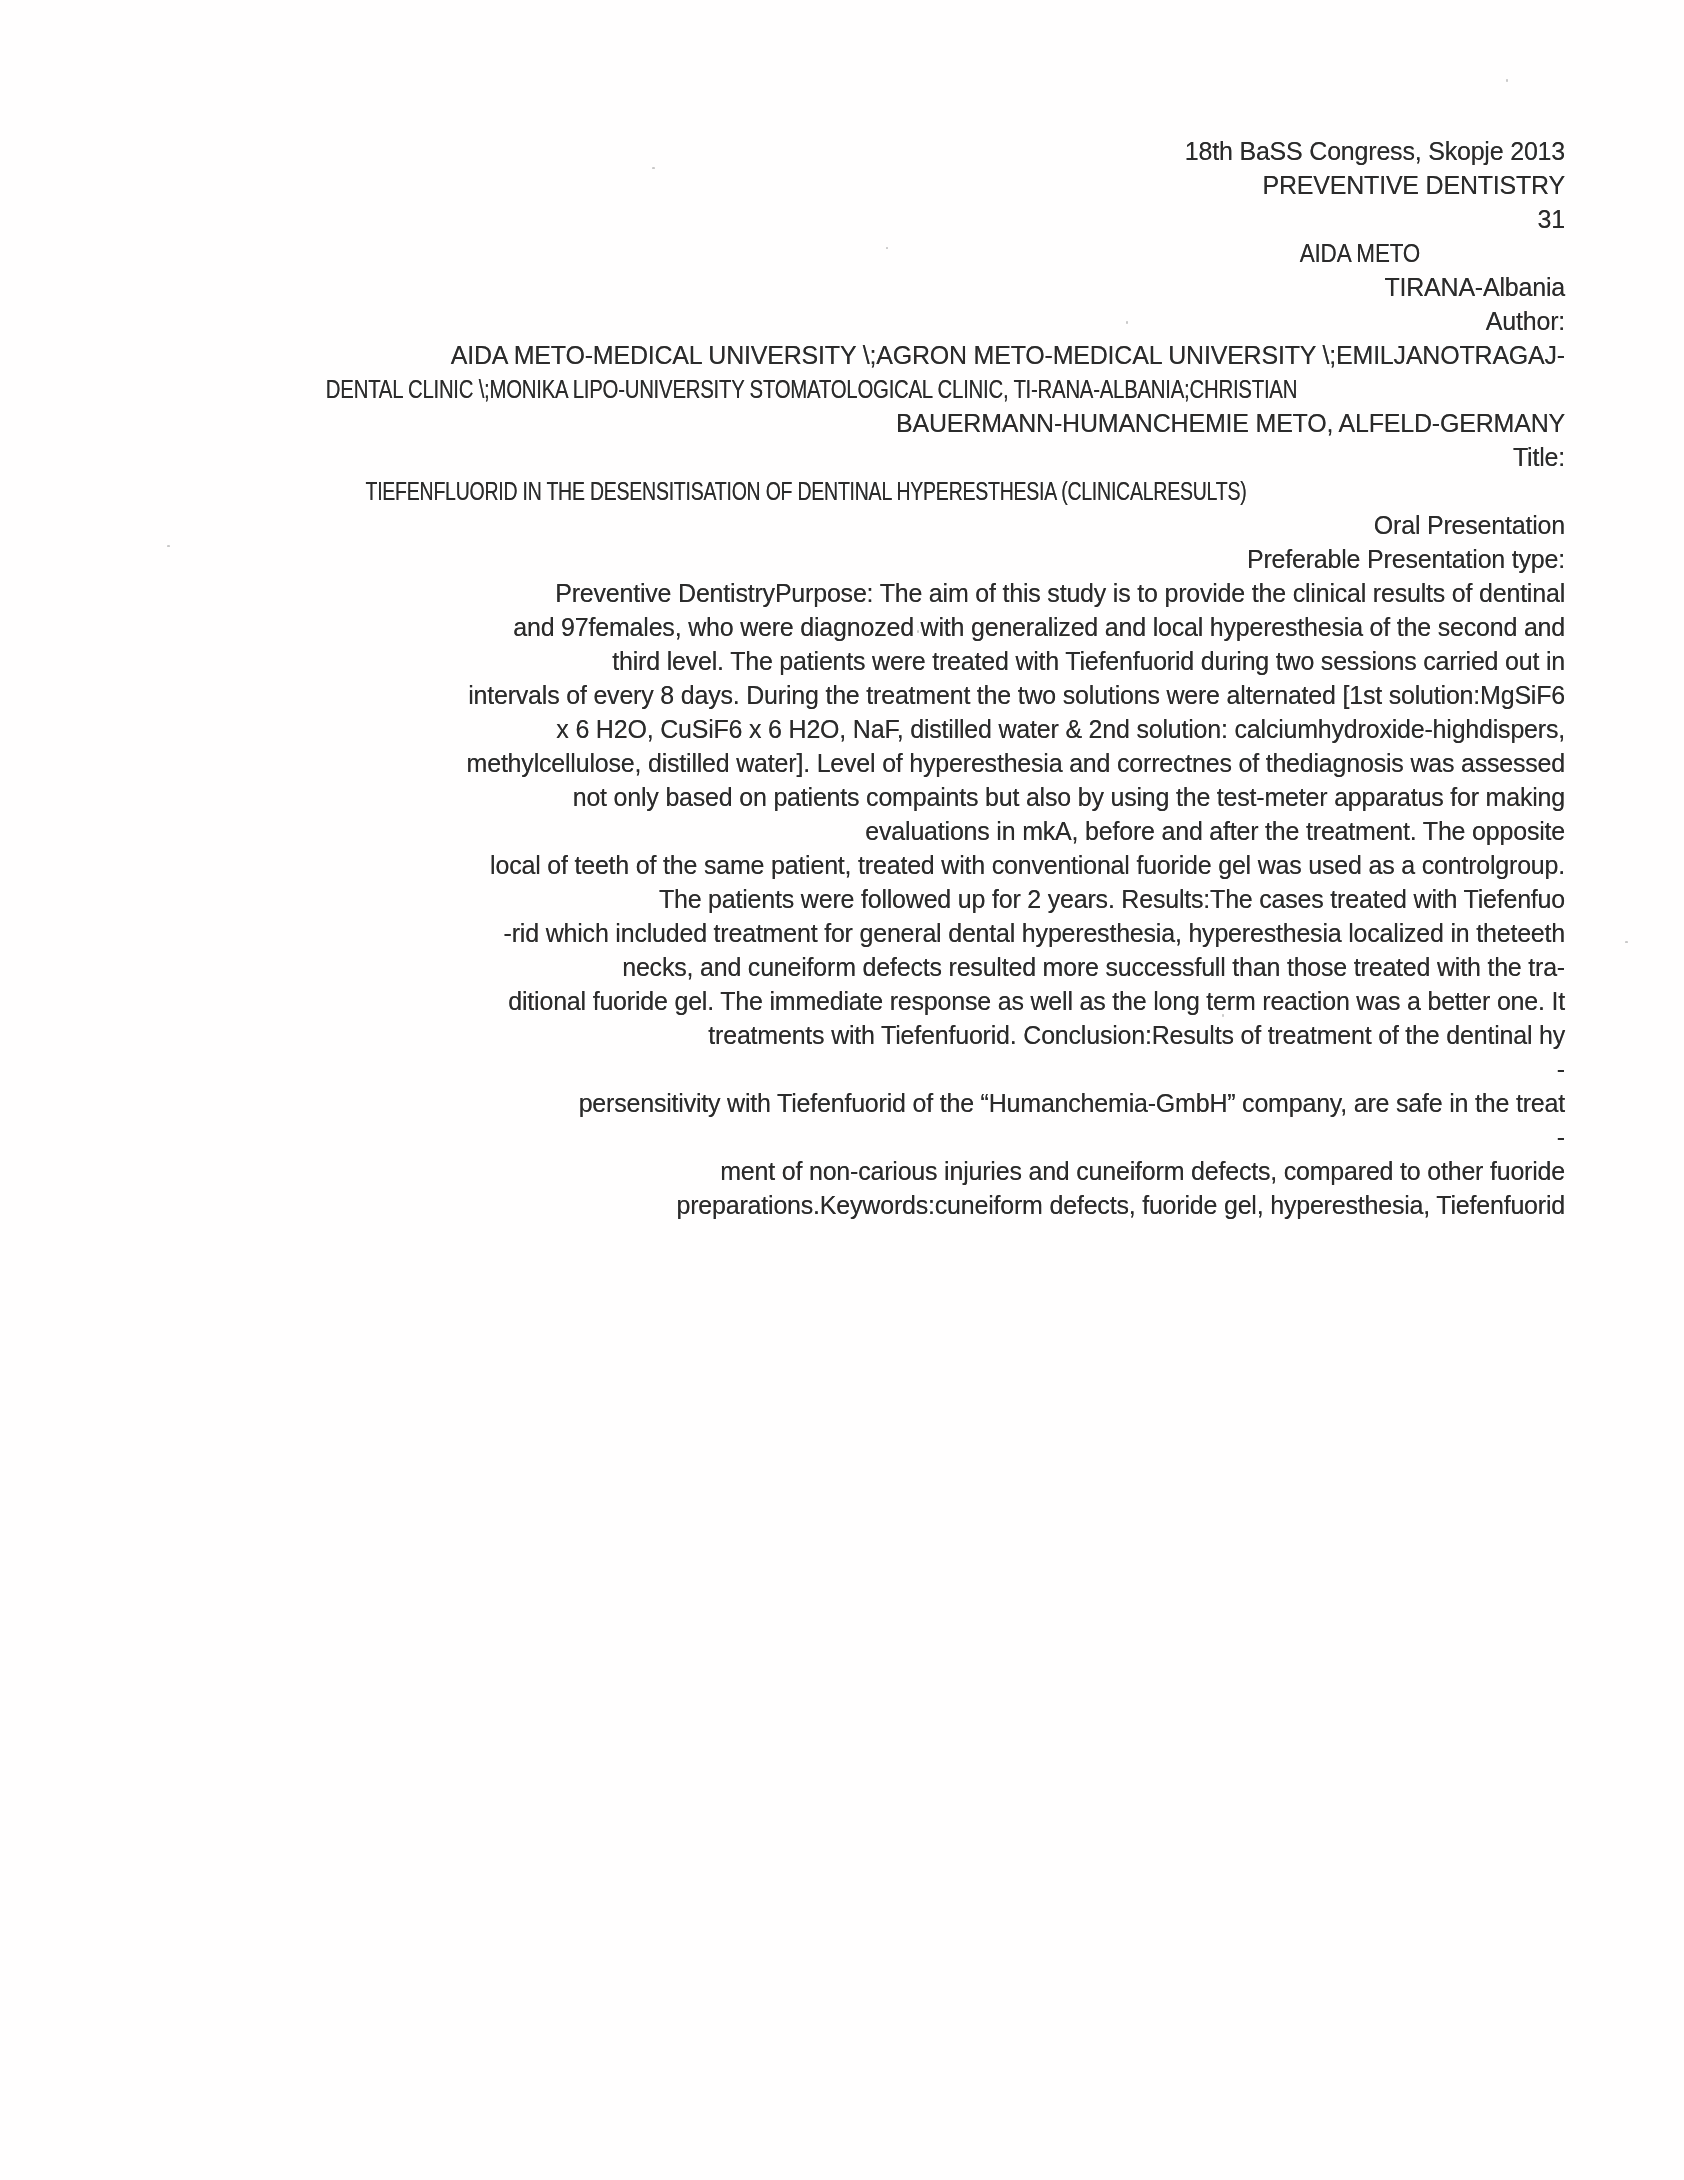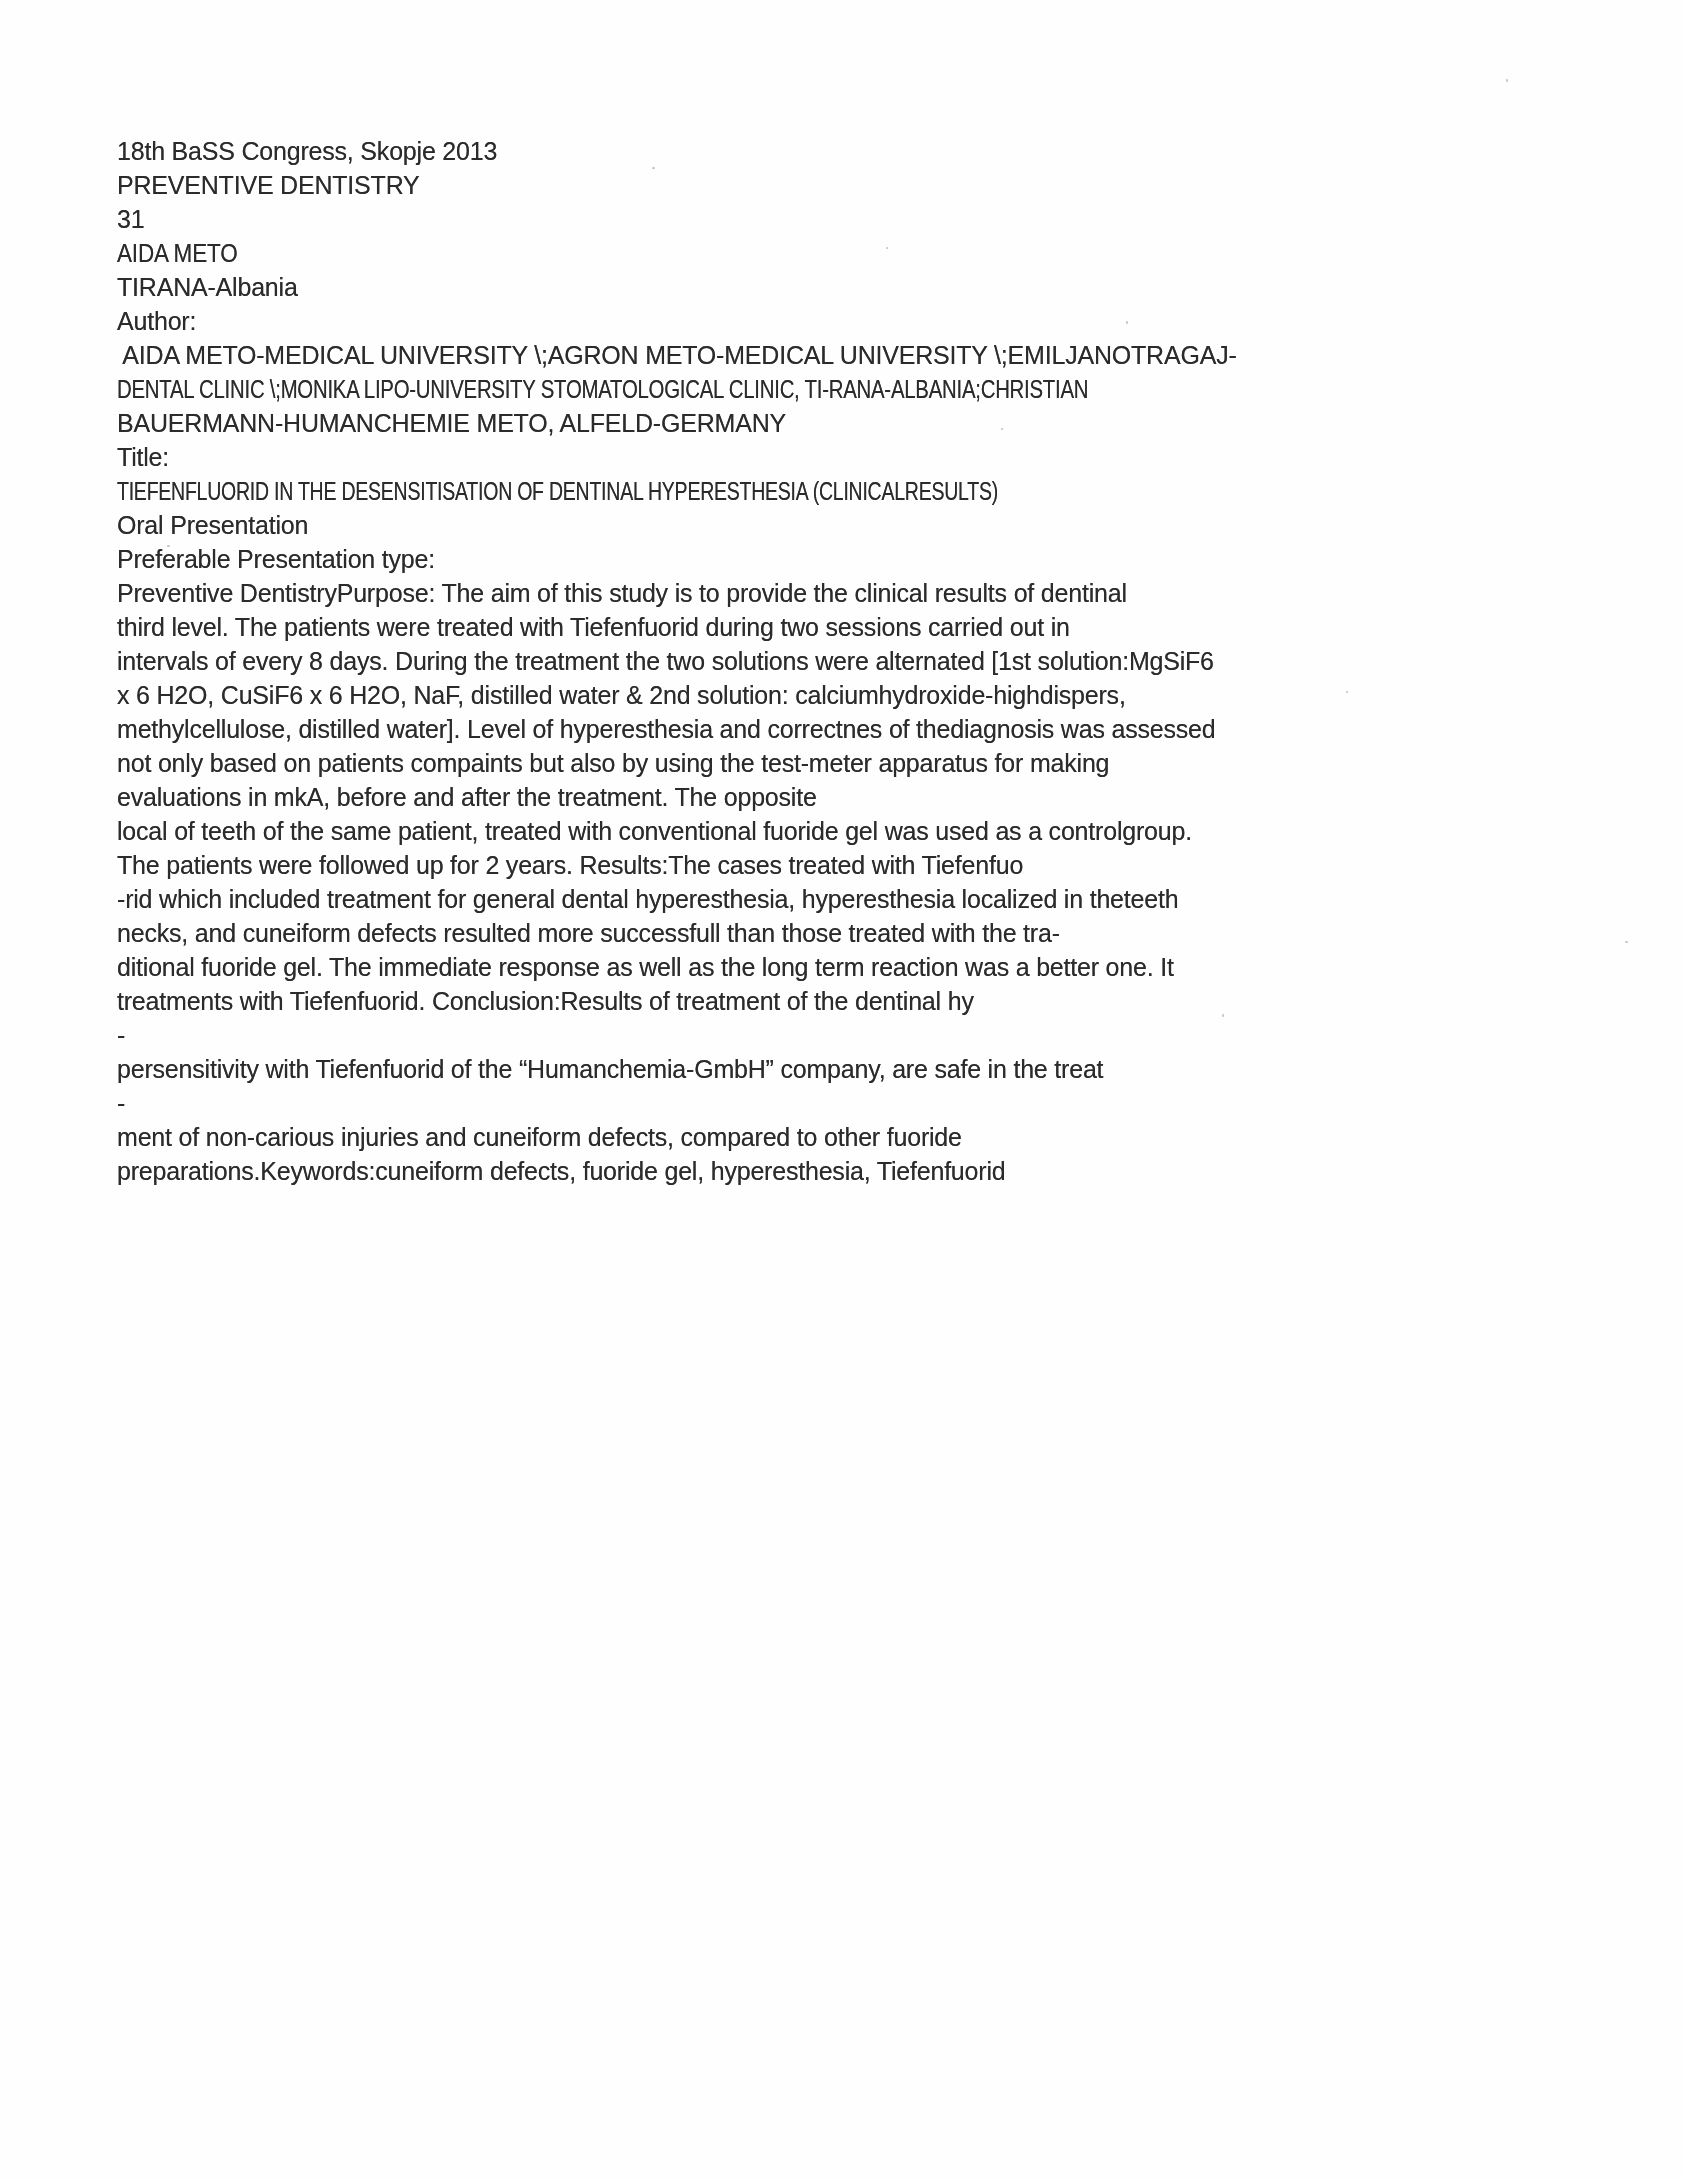--- a/index.html
+++ b/index.html
@@ -24,20 +24,21 @@
   .doc {
     position: absolute;
     left: 117px;
     top: 134px;
     width: 1448px;
     color: #2b2b2b;
     font-size: 25px;
     line-height: 34px;
     letter-spacing: -0.2px;
     text-shadow: 0 0 0.6px rgba(45,45,45,0.65);
+    text-align: right;
   }
   .ln {
     height: 34px;
     white-space: pre;
   }
   
   .sq90 { transform: scaleX(0.90); transform-origin: 0 50%; }
   .sq81 { transform: scaleX(0.815); transform-origin: 0 50%; letter-spacing: -0.3px; }
   .sq78 { transform: scaleX(0.78); transform-origin: 0 50%; letter-spacing: -0.3px; }
   
@@ -61,20 +62,21 @@
     <div class="ln">TIRANA-Albania</div>
     <div class="ln">Author:</div>
     <div class="ln"> AIDA METO-MEDICAL UNIVERSITY \;AGRON METO-MEDICAL UNIVERSITY \;EMILJANOTRAGAJ-</div>
     <div class="ln sq81">DENTAL CLINIC \;MONIKA LIPO-UNIVERSITY STOMATOLOGICAL CLINIC, TI-RANA-ALBANIA;CHRISTIAN</div>
     <div class="ln">BAUERMANN-HUMANCHEMIE METO, ALFELD-GERMANY</div>
     <div class="ln">Title:</div>
     <div class="ln sq78">TIEFENFLUORID IN THE DESENSITISATION OF DENTINAL HYPERESTHESIA (CLINICALRESULTS)</div>
     <div class="ln">Oral Presentation</div>
     <div class="ln">Preferable Presentation type:</div>
     <div class="ln">Preventive DentistryPurpose: The aim of this study is to provide the clinical results of dentinal</div>
+    <div class="ln">and 97females, who were diagnozed with generalized and local hyperesthesia of the second and</div>
     <div class="ln">third level. The patients were treated with Tiefenfuorid during two sessions carried out in</div>
     <div class="ln">intervals of every 8 days. During the treatment the two solutions were alternated [1st solution:MgSiF6</div>
     <div class="ln">x 6 H2O, CuSiF6 x 6 H2O, NaF, distilled water &amp; 2nd solution: calciumhydroxide-highdispers,</div>
     <div class="ln">methylcellulose, distilled water]. Level of hyperesthesia and correctnes of thediagnosis was assessed</div>
     <div class="ln">not only based on patients compaints but also by using the test-meter apparatus for making</div>
     <div class="ln">evaluations in mkA, before and after the treatment. The opposite</div>
     <div class="ln">local of teeth of the same patient, treated with conventional fuoride gel was used as a controlgroup.</div>
     <div class="ln">The patients were followed up for 2 years. Results:The cases treated with Tiefenfuo</div>
     <div class="ln">-rid which included treatment for general dental hyperesthesia, hyperesthesia localized in theteeth</div>
     <div class="ln">necks, and cuneiform defects resulted more successfull than those treated with the tra-</div>

